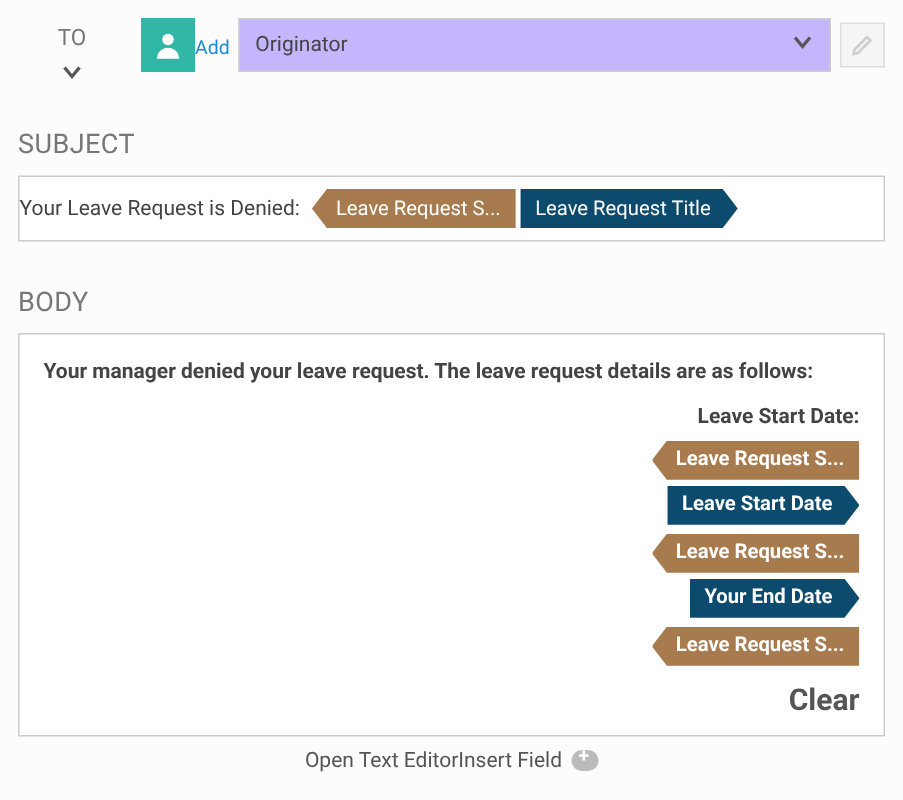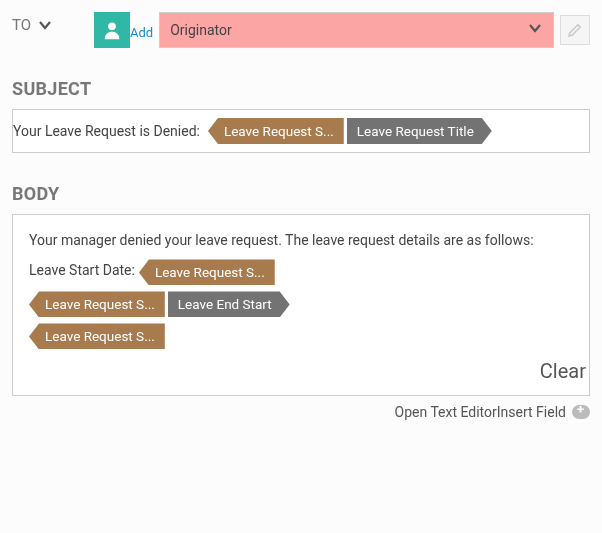--- a/index.html
+++ b/index.html
@@ -7,37 +7,38 @@
     margin: 0;
     padding: 12px;
     font-family: -apple-system, BlinkMacSystemFont, "Segoe UI", Roboto, sans-serif;
     background: #fcfcfc;
     color: #333;
     width: 602px;
   }
   .section-label {
     color: #777;
     font-size: 18px;
-    font-weight: 700;
+    font-weight: 400;
     margin: 0 0 10px 0;
     letter-spacing: 0.3px;
   }
   
   .to-row {
     display: flex;
     align-items: flex-start;
     gap: 10px;
     margin-bottom: 30px;
   }
   .to-label-area {
     display: flex;
     align-items: center;
     gap: 6px;
     padding-top: 4px;
     width: 72px;
+    flex-direction: column;
   }
   .to-label {
     color: #777;
     font-size: 15px;
   }
   .chevron {
     display: inline-flex;
   }
   .chevron svg { display:block; }
   .to-select {
@@ -65,21 +66,21 @@
   }
   .add-link {
     color: #1a8bd0;
     font-size: 13px;
     margin-top: 4px;
     cursor:pointer;
   }
   .select-box {
     flex: 1;
     border: 1px solid #ccc;
-    background: #fca5a5;
+    background: #c4b5fd;
     height: 36px;
     display: flex;
     align-items: center;
     padding: 0 10px;
     justify-content: space-between;
   }
   .select-box span.value {
     color: #444;
     font-size: 14px;
   }
@@ -119,54 +120,56 @@
     color: #fff;
     padding: 0 10px;
     position:relative;
   }
   .tag-lead {
     background: #a87b4e;
     padding-left: 16px;
     clip-path: polygon(10px 0, 100% 0, 100% 100%, 10px 100%, 0 50%);
   }
   .tag-tail {
-    background: #737373;
+    background: #0c4a6e;
     padding-right: 18px;
     clip-path: polygon(0 0, calc(100% - 10px) 0, 100% 50%, calc(100% - 10px) 100%, 0 100%);
     margin-left:-1px;
   }
 
   
   .body-section { }
   .body-box {
     border: 1px solid #ccc;
     background:#fff;
-    padding: 14px 3px 8px 16px;
+    padding: 14px 16px 8px 16px;
     color:#444;
     font-size:14px;
     line-height: 1.6;
+    font-weight: bold;
   }
   .body-box p { margin: 0 0 8px 0; }
   .body-line {
     display:flex;
-    align-items:flex-start;
+    align-items:flex-end;
     flex-wrap:wrap;
     gap:4px;
     margin-bottom:6px;
+    flex-direction:column;
   }
   .clear-link {
     text-align:right;
     color:#555;
     font-size:20px;
     margin-top:6px;
     cursor:pointer;
   }
   .footer-row {
     display:flex;
-    justify-content:flex-end;
+    justify-content:center;
     margin-top:8px;
     font-size:14px;
     color:#555;
   }
   .footer-row .left, .footer-row .right {
     cursor:pointer;
     display:flex;
     align-items:center;
     gap:6px;
   }
@@ -235,24 +238,25 @@
 </div>
 
 <div class="body-section">
   <div class="section-label">BODY</div>
   <div class="body-box">
     <p>Your manager denied your leave request. The leave request details are as follows:</p>
 
     <div class="body-line">
       <span>Leave Start Date:</span>
       <span class="tag tag-lead">Leave Request S...</span>
+      <span class="tag tag-tail">Leave Start Date</span>
     </div>
     <div class="body-line">
       <span class="tag tag-lead">Leave Request S...</span>
-      <span class="tag tag-tail">Leave End Start</span>
+      <span class="tag tag-tail">Your End Date</span>
     </div>
     <div class="body-line">
       <span class="tag tag-lead">Leave Request S...</span>
     </div>
 
     <div class="clear-link">Clear</div>
   </div>
 
   <div class="footer-row">
     <div class="left">

